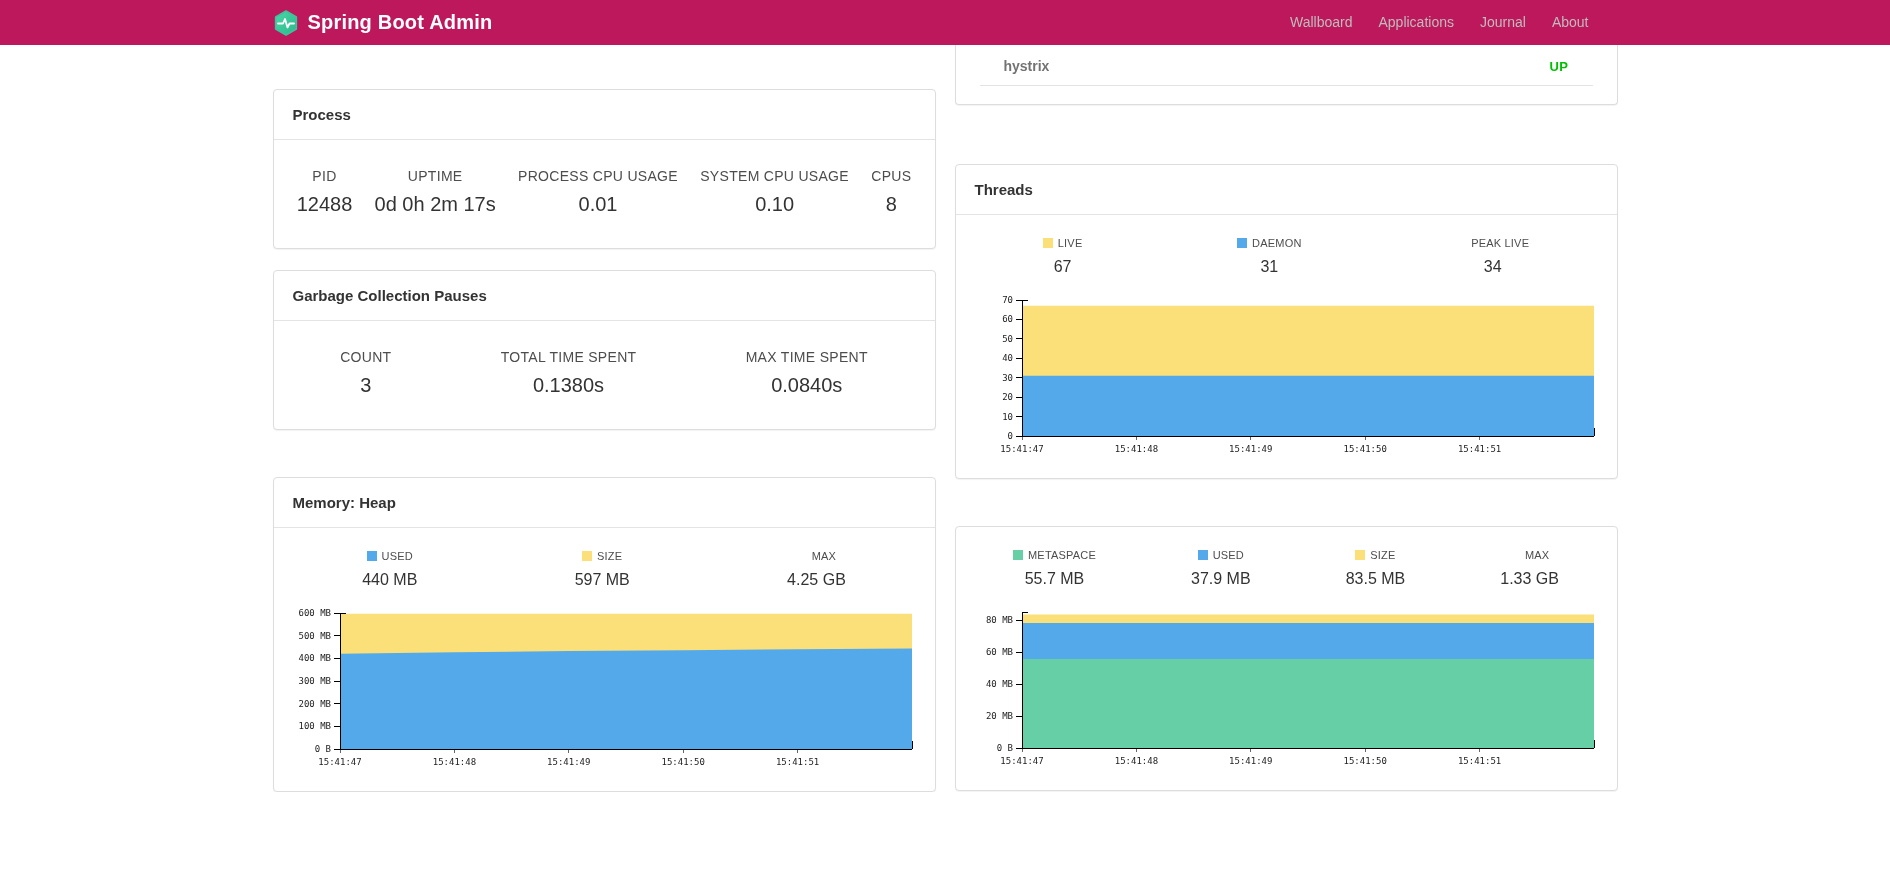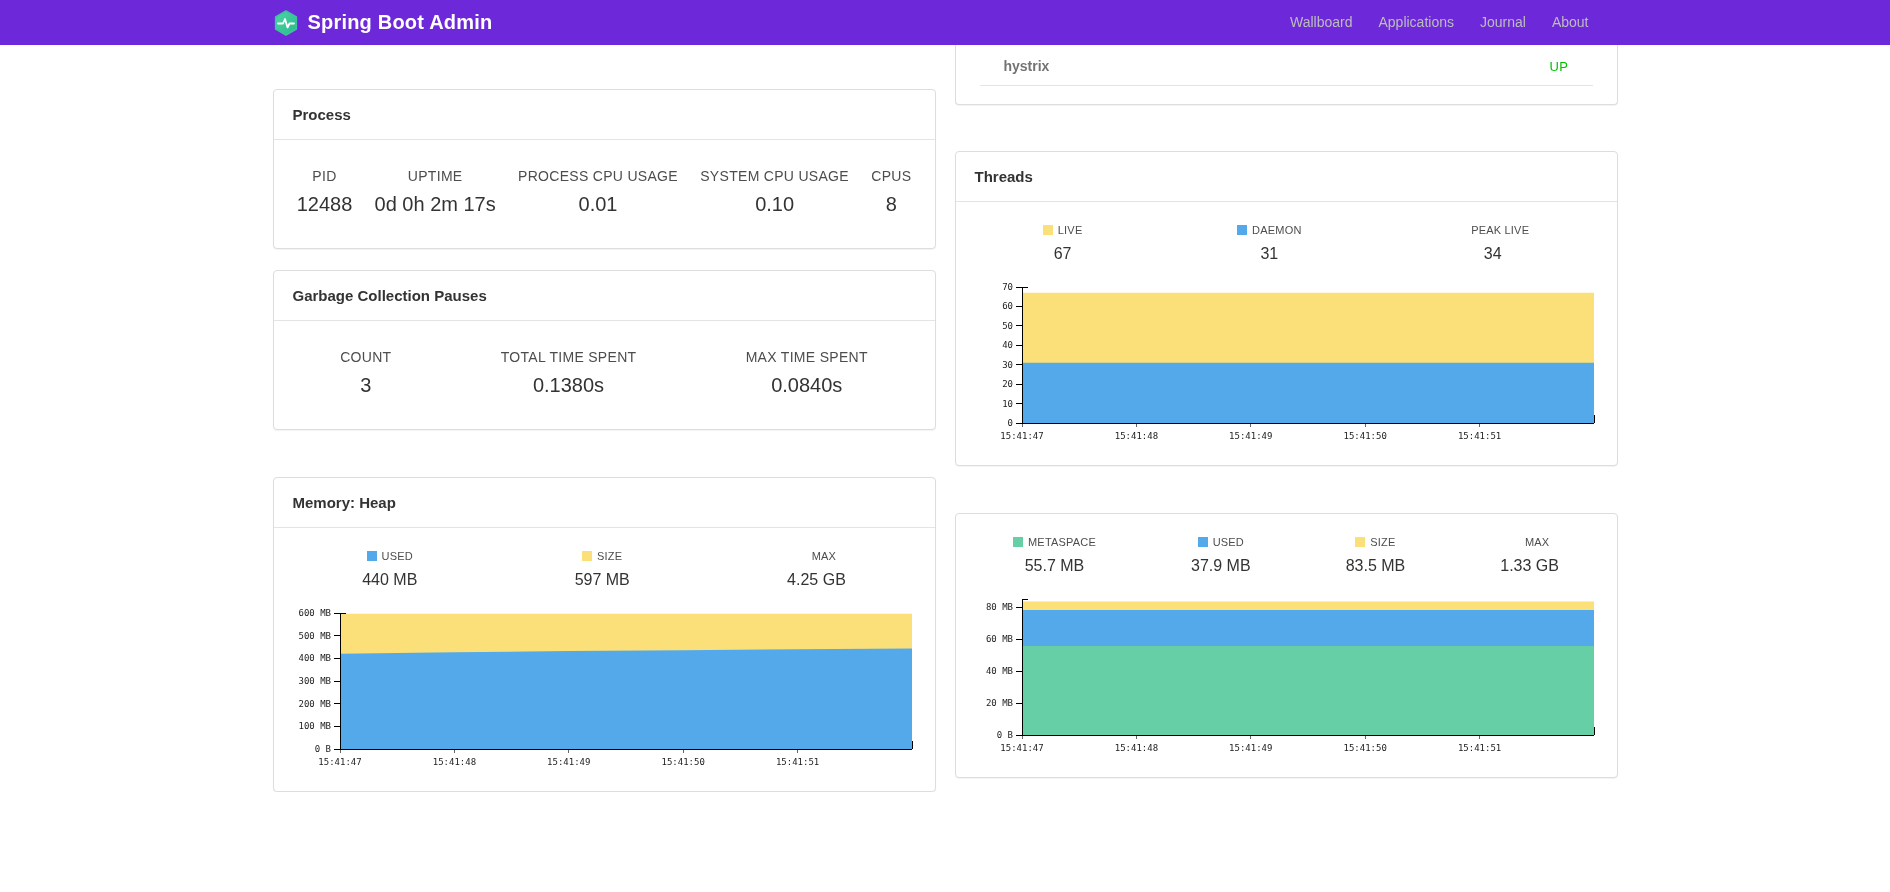--- a/index.html
+++ b/index.html
@@ -1,48 +1,48 @@
 <!DOCTYPE html>
 <html><head>
 <meta charset="utf-8">
 <style>
   * { box-sizing: border-box; }
   html, body { margin: 0; padding: 0; background: #fff; font-family: "Liberation Sans", sans-serif; }
   .container { width: 1345px; margin: 0 auto; }
 
   
-  .navbar { background: #6d28d9; height: 45px; }
+  .navbar { background: #be185d; height: 45px; }
   .nav-inner { display: flex; justify-content: space-between; align-items: center; height: 45px; }
   .brand { display: flex; align-items: center; gap: 9px; cursor: pointer; text-decoration: none; }
   .brand-text { font-size: 20px; font-weight: bold; color: #fff; letter-spacing: .2px; }
   .logo svg { display: block; }
   .nav { display: flex; list-style: none; margin: 16px; padding: 0; }
   .nav li { padding: 0 13px; font-size: 14px; color: #bdbdbd; line-height: 45px; cursor: pointer; }
 
   
   .main { display: flex; gap: 19px; align-items: flex-start; }
   .col { width: 663px; display: flex; flex-direction: column; }
   .col-left { padding-top: 44px; }
   .mt21 { margin-top: 21px; }
-  .mt45 { margin-top: 46px; }
+  .mt45 { margin-top: 59px; }
   .mt47 { margin-top: 47px; }
 
   
   .panel { background: #fff; border: 1px solid #ddd; border-radius: 4px; box-shadow: 0 1px 1px rgba(0,0,0,.05); }
   .panel-heading { padding: 16px 19px; font-size: 15px; font-weight: bold; color: #333; border-bottom: 1px solid #e4e4e4; }
 
   .metrics { display: flex; justify-content: space-around; text-align: center; padding: 28px 12px 32px; }
   .metric-label { font-size: 14px; color: #4d4d4d; letter-spacing: .3px; }
   .metric-value { font-size: 20px; color: #333; margin-top: 9px; }
 
   
   .health-panel { border-top: none; border-radius: 0 0 4px 4px; padding: 0 24px 18px; }
   .health-row { display: flex; justify-content: space-between; align-items: center; padding: 13px 24px 11px; border-bottom: 1px solid #e4e4e4; }
   .health-name { font-size: 14px; font-weight: bold; color: #737373; }
-  .health-status { font-size: 13px; font-weight: normal; letter-spacing: .5px; }
+  .health-status { font-size: 13px; font-weight: bold; letter-spacing: .5px; }
 
   
   .legend-row { display: flex; justify-content: space-around; padding: 22px 10px 0; }
   .legend-item { text-align: center; }
   .legend-top { display: flex; align-items: center; justify-content: center; font-size: 11px; color: #4d4d4d; letter-spacing: .2px; }
   .swatch { display: inline-block; width: 10px; height: 10px; margin-right: 5px; }
   .legend-value { font-size: 16px; color: #333; margin-top: 9px; }
   .chart-wrap { display: flex; justify-content: center; margin: 16px 0 14px; }
   .chart-wrap svg { display: block; }
   .tick { font-family: "DejaVu Sans Mono", monospace; font-size: 9px; fill: #222; }

